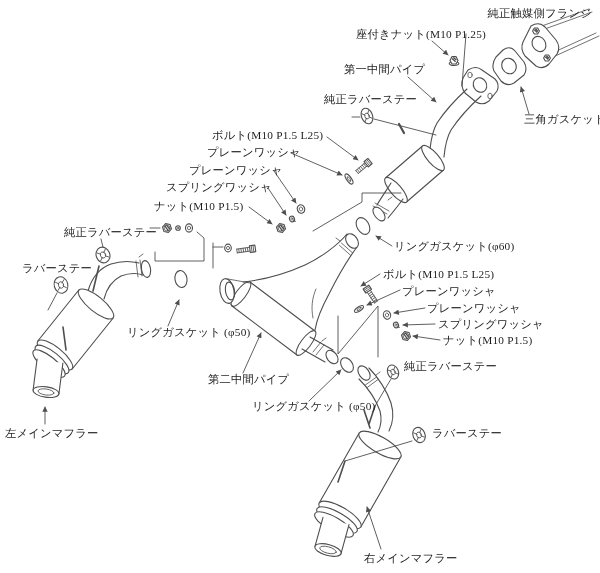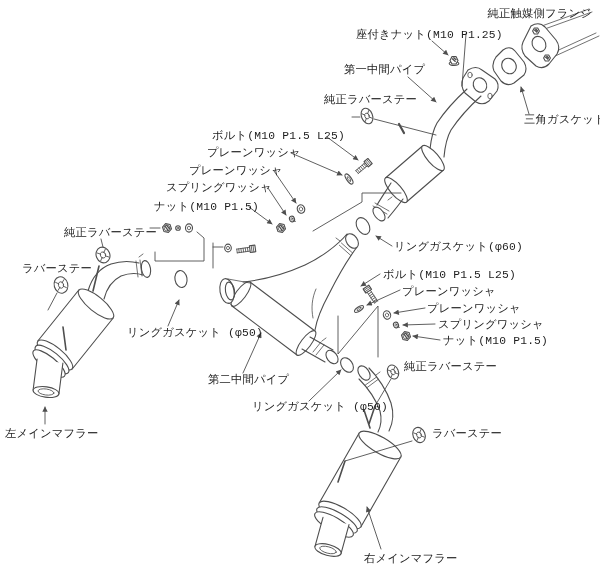--- a/index.html
+++ b/index.html
@@ -1,18 +1,18 @@
 <!DOCTYPE html>
 <html style="--bg: #ffffff; --line: #4e4e4e; --text: #1d1d1d;"><head>
 <meta charset="utf-8">
 <style>
   :root { --bg:#ffffff; --line:#4e4e4e; --text:#1d1d1d; }
   html,body{margin:0;padding:0;background:var(--bg);}
   .stage{position:relative;width:600px;height:573px;background:var(--bg);
-         font-family:Liberation Mono, monospace;overflow:hidden;}
+         font-family:Liberation Serif, serif;overflow:hidden;}
   svg{display:block;}
   .art{stroke:var(--line);stroke-width:1.1;fill:none;stroke-linecap:round;stroke-linejoin:round;}
   .fillw{fill:#ffffff;}
   .nofill{fill:none;}
   .thin{stroke-width:0.8;}
   .rod{stroke-width:2.2;}
   .rod2{stroke-width:1.6;}
   .lead{stroke:var(--line);stroke-width:0.9;fill:none;stroke-linecap:round;}
   .arrowhead{fill:var(--line);stroke:none;}
   .lbl{fill:var(--text);font-size:11.3px;letter-spacing:.2px;}

